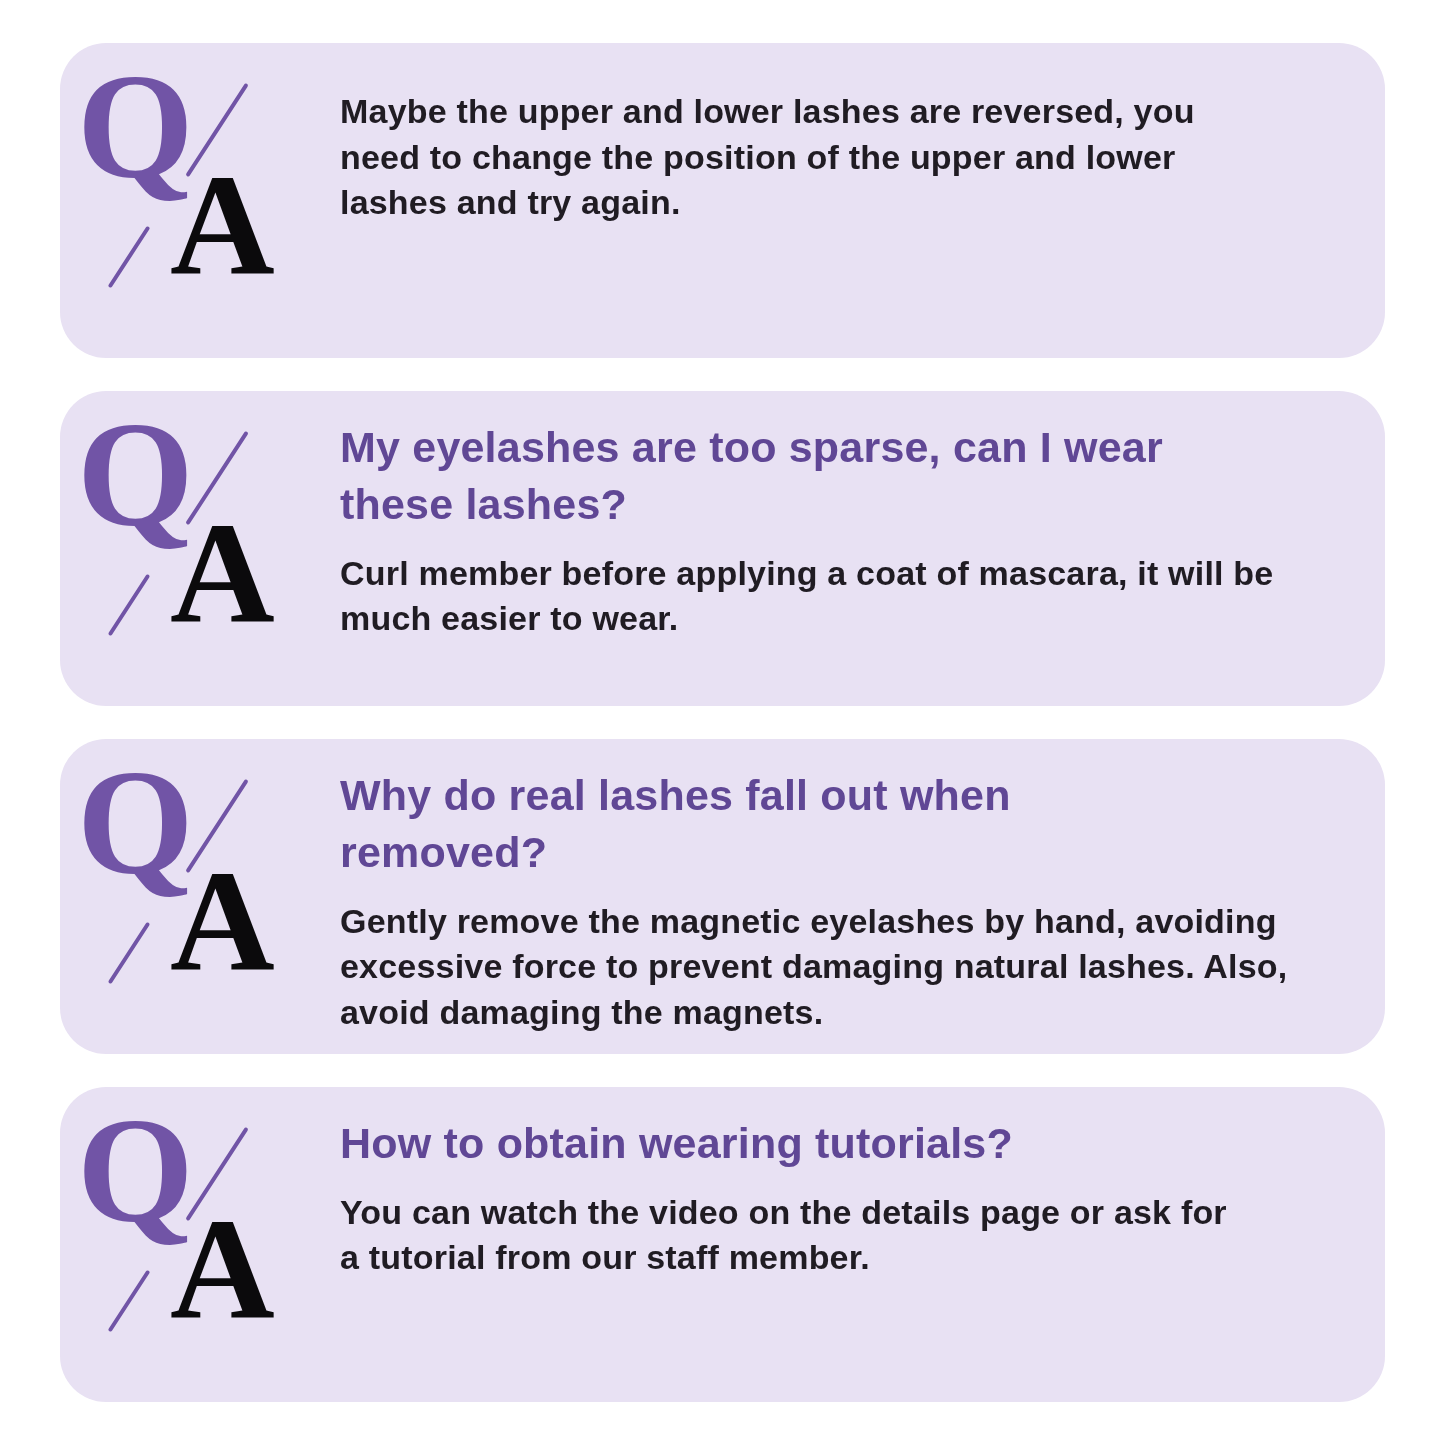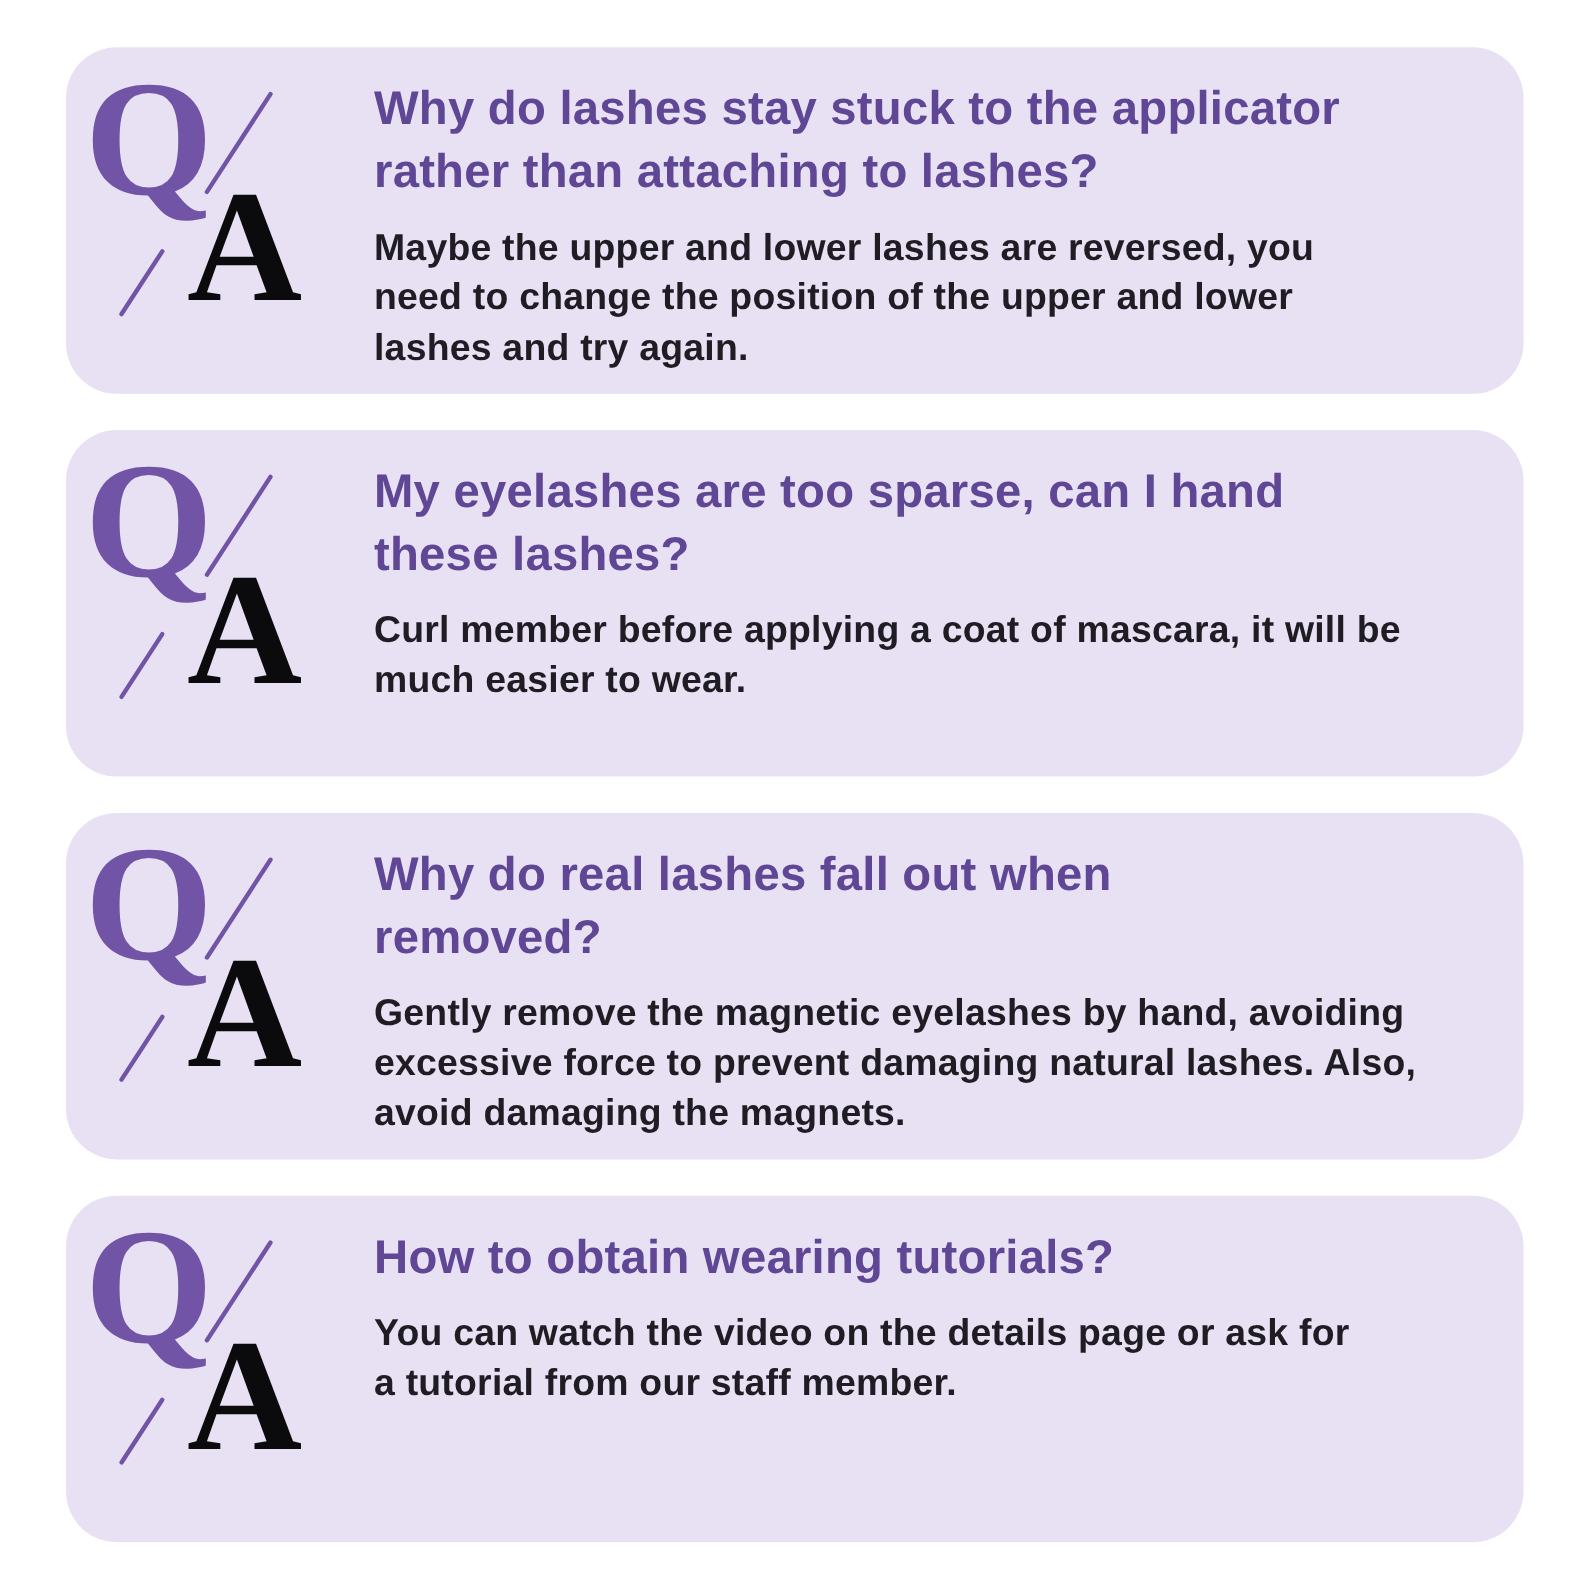--- a/index.html
+++ b/index.html
@@ -76,35 +76,33 @@
 
 <div class="page">
 
   <div class="card">
     <div class="qa-monogram">
       <span class="q-letter">Q</span>
       <span class="slash slash-top"></span>
       <span class="a-letter">A</span>
       <span class="slash slash-bottom"></span>
     </div>
-    <div class="question">Why do lashes stay stuck to the applicator
-rather than attaching to lashes?</div>
     <div class="answer">Maybe the upper and lower lashes are reversed, you
 need to change the position of the upper and lower
 lashes and try again.</div>
   </div>
 
   <div class="card">
     <div class="qa-monogram">
       <span class="q-letter">Q</span>
       <span class="slash slash-top"></span>
       <span class="a-letter">A</span>
       <span class="slash slash-bottom"></span>
     </div>
-    <div class="question">My eyelashes are too sparse, can I hand
+    <div class="question">My eyelashes are too sparse, can I wear
 these lashes?</div>
     <div class="answer">Curl member before applying a coat of mascara, it will be
 much easier to wear.</div>
   </div>
 
   <div class="card">
     <div class="qa-monogram">
       <span class="q-letter">Q</span>
       <span class="slash slash-top"></span>
       <span class="a-letter">A</span>

